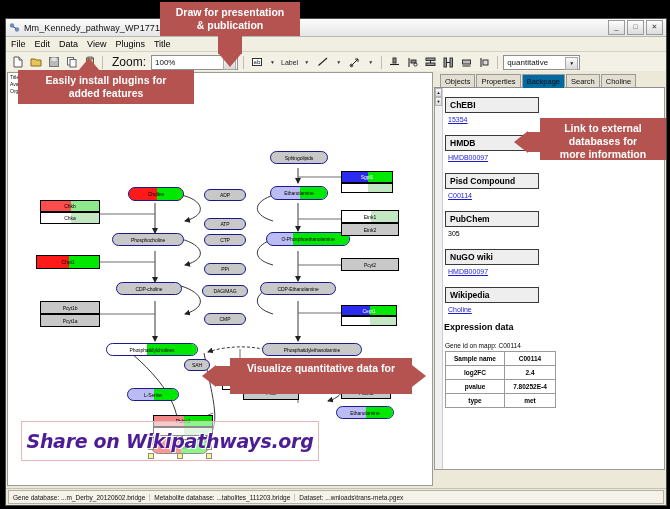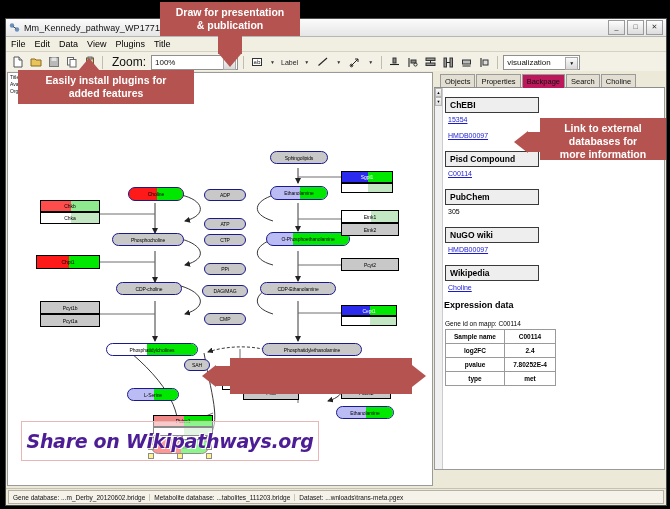--- a/index.html
+++ b/index.html
@@ -49,21 +49,21 @@
   .nlabel{position:relative;z-index:4;font-size:5px;letter-spacing:-.1px;white-space:nowrap;}
   .half{position:absolute;top:0;bottom:0;}
   svg.curves{position:absolute;left:0;top:0;width:424px;height:435px;pointer-events:none;}
 
   .handle{position:absolute;width:4px;height:4px;background:#ffe400;border:1px solid #000;}
 
   
   .tabrow{height:15px;background:#ece9d8;display:flex;align-items:flex-end;padding-left:6px;gap:1px;
           border-bottom:1px solid #8c8c8c;}
   .tab{font-size:7.5px;padding:2px 4px 1px;border:1px solid #9a9a9a;border-bottom:none;background:#e2dfd2;color:#111;}
-  .tab.active{background:#be185d;position:relative;top:1px;padding-bottom:2px;}
+  .tab.active{background:#0369a1;position:relative;top:1px;padding-bottom:2px;}
   .panel{flex:1;background:#fff;border:1px solid #9a9a9a;border-top:none;position:relative;overflow:hidden;}
   .pscroll{position:absolute;left:0;top:0;bottom:0;width:7px;background:#f0f0f0;border-right:1px solid #ccc;}
   .pscroll .up,.pscroll .dn{height:7px;background:linear-gradient(#fafafa,#dcdcdc);border:1px solid #b5b5b5;
         font-size:4px;display:flex;align-items:center;justify-content:center;}
   .pcontent{position:absolute;left:10px;right:4px;top:6px;}
   .dbhead{display:inline-block;min-width:84px;border:1px solid #3a3a3a;background:#eeeeee;
           font-size:8.5px;font-weight:bold;color:#000;padding:2px 4px;margin-bottom:3px;}
   .dblink{font-size:7px;color:#1a1ad0;text-decoration:underline;margin:0 0 9px 3px;display:block;}
   .dbplain{font-size:7px;color:#000;margin:0 0 9px 3px;display:block;}
   .exptitle{font-size:9px;font-weight:bold;color:#000;margin:2px 0 10px -1px;}
@@ -225,21 +225,21 @@
           </svg>
         </span>
     <span class="tbtn">
       <svg width="13" height="13" viewBox="0 0 13 13">
             <line x1="3" y1="2" x2="3" y2="11" stroke="#222" stroke-width="1.1"></line>
             <rect x="5" y="4" width="5" height="5" fill="#ddd" stroke="#333"></rect>
           </svg>
         </span>
     <span class="tsep"></span>
     <span class="combo" style="width:72px">
-      <span>visualization</span>
+      <span>quantitative</span>
       <span class="arw">▼</span>
     </span>
   </div>
 
   <div class="body">
 
     <div class="canvaswrap">
       <div class="meta">
         <div>Title:</div>
         <div>Availa</div>
@@ -472,20 +472,21 @@
       </div>
       <div class="panel">
         <div class="pscroll">
           <div class="up">▲</div>
           <div class="dn">▼</div>
         </div>
         <div class="pcontent">
           <div class="dbhead">ChEBI</div>
           <a class="dblink">15354</a>
 
+          <div class="dbhead">HMDB</div>
           <a class="dblink">HMDB00097</a>
 
           <div class="dbhead">Pisd Compound</div>
           <a class="dblink">C00114</a>
 
           <div class="dbhead">PubChem</div>
           <span class="dbplain">305</span>
 
           <div class="dbhead">NuGO wiki</div>
           <a class="dblink">HMDB00097</a>
@@ -545,17 +546,18 @@
 
  <div class="callout" style="left:540px;top:118px;width:126px;height:42px;">
    <div>Link  to external</div>
    <div>databases  for</div>
    <div>more information</div>
  </div>
  <div class="stemdn" style="left:528px;top:132px;width:14px;height:20px;"></div>
  <div class="arrowlf" style="left:514px;top:131px;"></div>
 
  <div class="callout" style="left:230px;top:358px;width:182px;height:36px;">
+   <div>Visualize quantitative data  for</div>
  </div>
  <div class="stemdn" style="left:216px;top:366px;width:14px;height:20px;"></div>
  <div class="arrowlf" style="left:202px;top:365px;"></div>
  <div class="arrowlf" style="left:412px;top:365px;transform:scaleX(-1);"></div>
 </div>
 
 </body></html>

